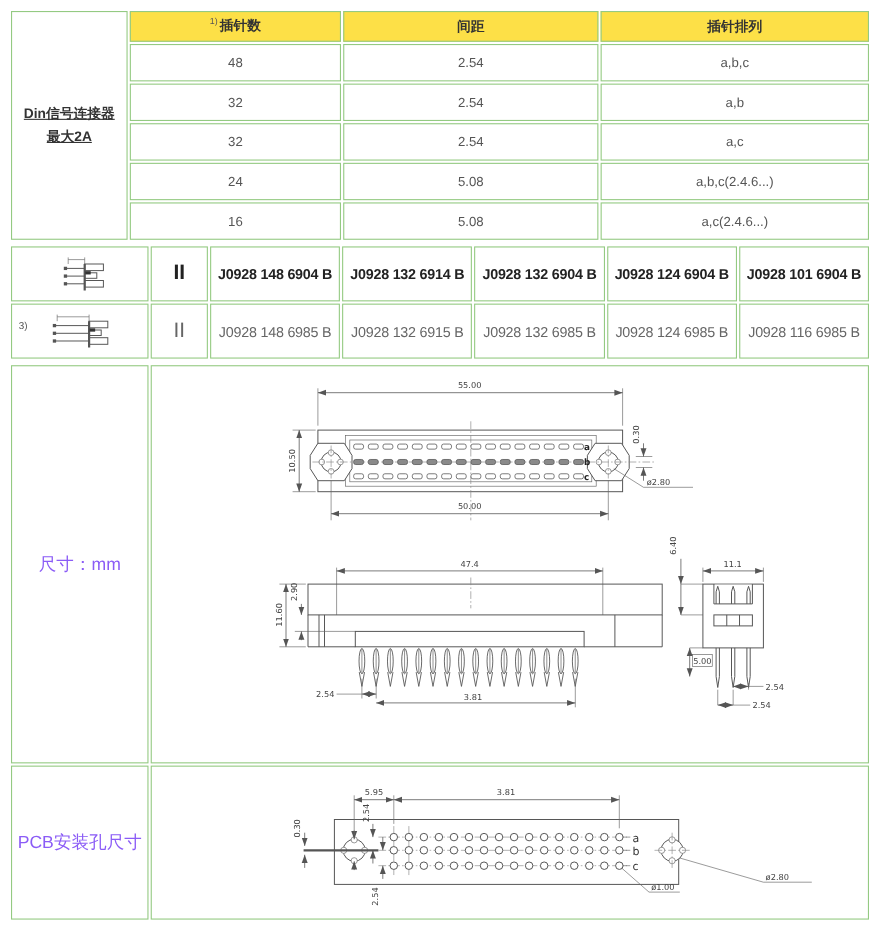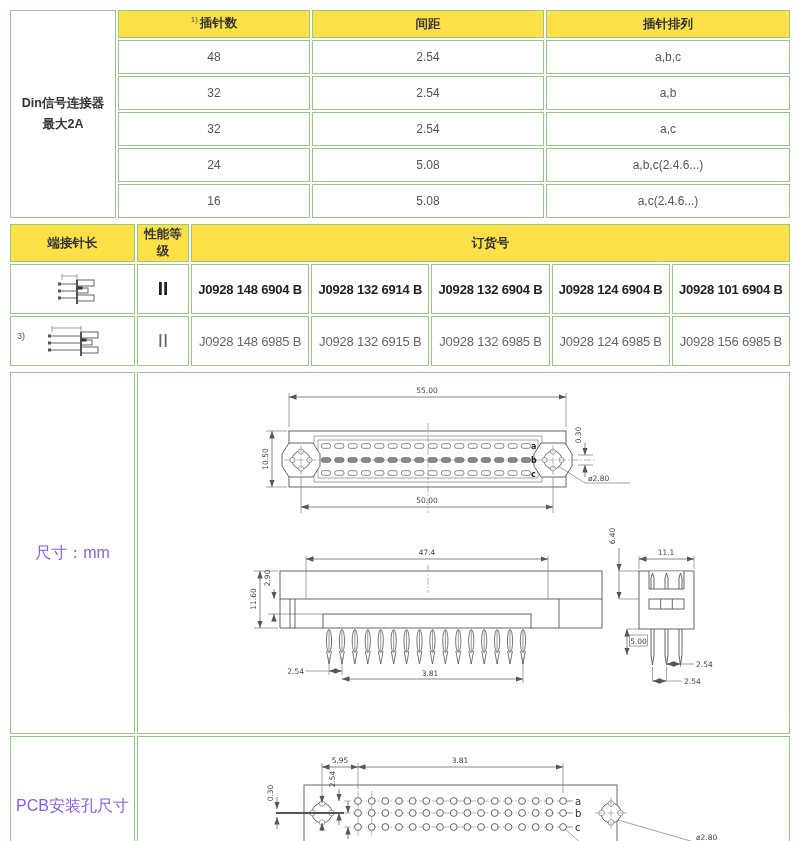--- a/index.html
+++ b/index.html
@@ -3,21 +3,21 @@
 <meta charset="utf-8">
 <style>
   html,body{margin:0;padding:0;background:#fff;}
   body{width:800px;height:841px;font-family:"Liberation Sans","DejaVu Sans",sans-serif;color:#333;}
   .page{padding:8px;box-sizing:border-box;width:800px;}
   table{border-collapse:separate;border-spacing:2px;table-layout:fixed;width:784px;}
   td{border:1px solid #94ca82;text-align:center;vertical-align:middle;background:#fff;overflow:hidden;}
   td.hd{background:#fde047;font-weight:bold;font-size:12.5px;color:#333;}
   .t1 td.data{font-size:12px;color:#555;height:30px;text-align:center;}
   .t1 td.hd{height:24px;}
-  .t1 .rowhead{font-weight:bold;font-size:12.5px;color:#333;line-height:1.7;}
+  .t1 .rowhead{font-weight:bold;font-size:12.5px;color:#333;line-height:1.7;text-decoration:underline;}
   sup.note{font-size:8px;font-weight:normal;color:#555;vertical-align:super;margin-right:2px;}
   .t2 td.hd{height:24px;}
   .t2 td{height:46px;}
   .t2 .ord{font-size:13px;letter-spacing:-0.2px;}
   .t2 tr.r1 .ord,.t2 tr.r1 .grade{font-weight:bold;color:#222;}
   .t2 tr.r2 .ord,.t2 tr.r2 .grade{font-weight:normal;color:#666;}
   .grade{font-size:19px;}
   .iconcell{position:relative;}
   .iconcell .note3{position:absolute;left:6px;top:14px;font-size:9px;color:#555;}
   .t3 .seclabel{font-size:16px;color:#8b5cf6;}
@@ -87,25 +87,20 @@
     <colgroup>
         <col style="width:125px">
         <col style="width:52px">
         <col>
         <col>
         <col>
         <col>
         <col>
       </colgroup>
     <tbody>
-        <tr>
-      <td class="hd">端接针长</td>
-      <td class="hd">性能等级</td>
-      <td class="hd" colspan="5">订货号</td>
-    </tr>
     <tr class="r1">
       <td class="iconcell">
         <svg width="54" height="34" viewBox="0 0 54 34" style="margin:0 auto">
           <line class="lt" x1="16" y1="4" x2="31" y2="4"></line>
               <line class="lt" x1="16" y1="2" x2="16" y2="8"></line>
               <line class="lt" x1="31" y1="2" x2="31" y2="8"></line>
           <line class="thk" x1="31" y1="8" x2="31" y2="32"></line>
           <line class="ln" x1="14" y1="12" x2="31" y2="12"></line>
               <rect x="12" y="10.5" width="3" height="3" fill="#555"></rect>
           <line class="ln" x1="14" y1="19" x2="31" y2="19"></line>
@@ -143,21 +138,21 @@
           <rect class="ln" x="39" y="16" width="11" height="5"></rect>
           <rect class="ln" x="39" y="23" width="17" height="6"></rect>
           <rect x="39.5" y="14.5" width="5" height="3" fill="#333"></rect>
         </svg>
       </td>
       <td class="grade">II</td>
       <td class="ord">J0928 148 6985 B</td>
       <td class="ord">J0928 132 6915 B</td>
       <td class="ord">J0928 132 6985 B</td>
       <td class="ord">J0928 124 6985 B</td>
-      <td class="ord">J0928 156 6985 B</td>
+      <td class="ord">J0928 116 6985 B</td>
     </tr>
   </tbody>
     </table>
 
   <table class="t3" style="margin-top:2px">
     <colgroup>
         <col style="width:125px">
         <col>
       </colgroup>
     <tbody>

